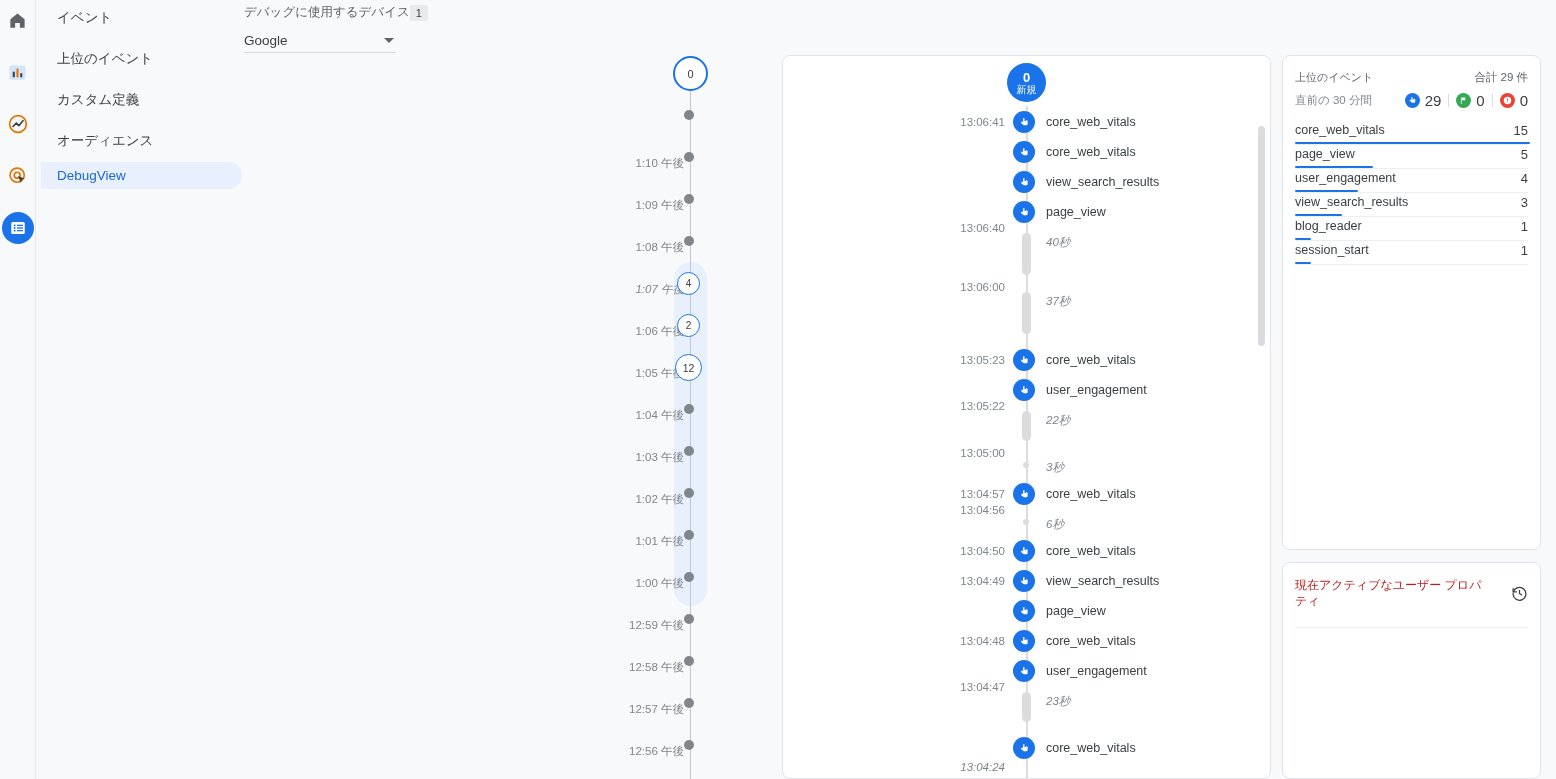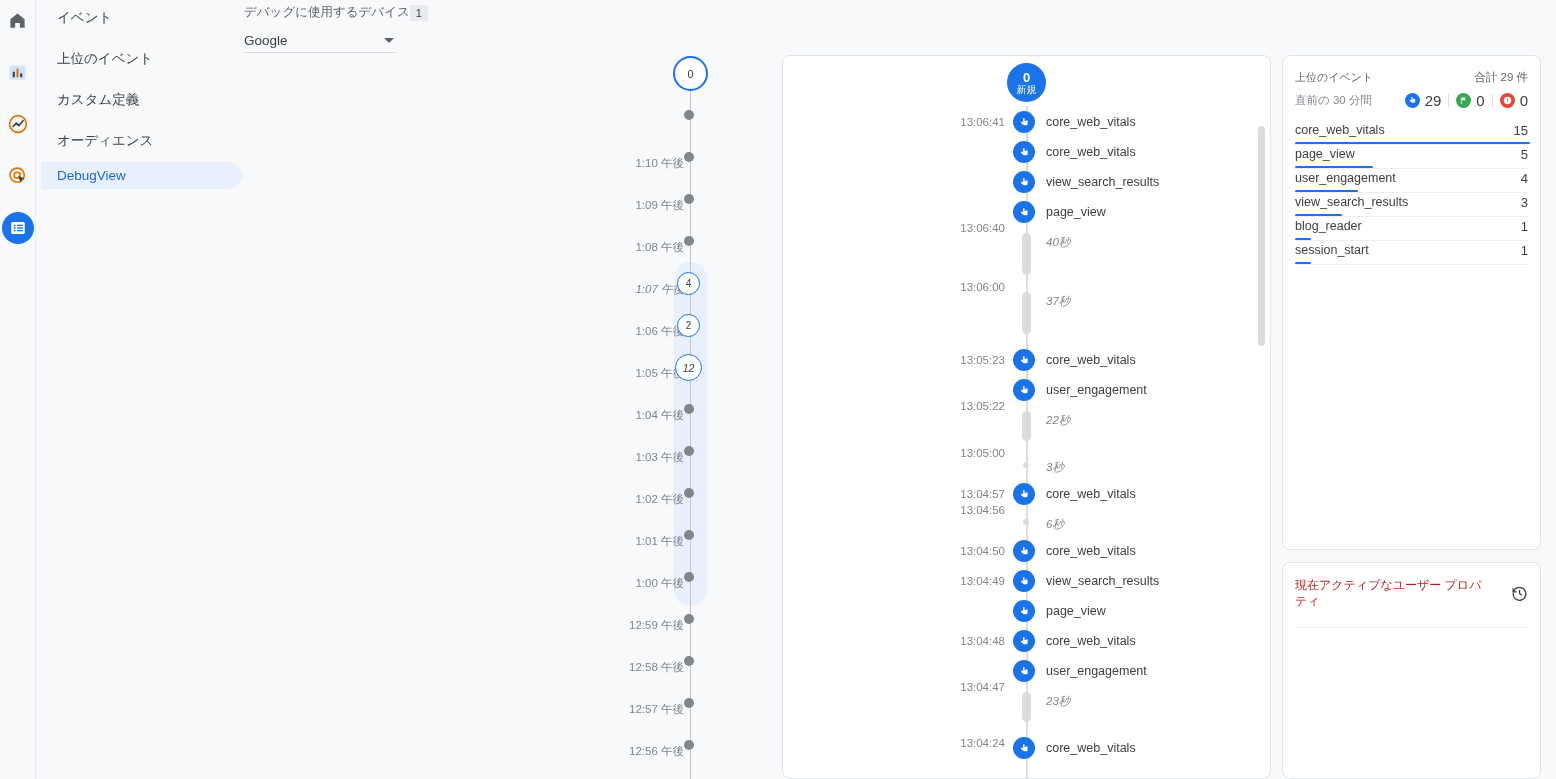--- a/index.html
+++ b/index.html
@@ -88,21 +88,21 @@
     position: absolute; left: 84px; top: 2px;
     width: 10px; height: 10px; border-radius: 50%; background: #80868b; z-index: 2;
   }
   .min-bubble {
     position: absolute; left: 77px; top: -4px;
     width: 23px; height: 23px; border-radius: 50%;
     background: #fff; border: 1.6px solid #1a73e8;
     display: flex; align-items: center; justify-content: center;
     font-size: 10px; color: #3c4043; z-index: 3; cursor: pointer;
   }
-  .min-bubble.big { left: 75px; top: -6px; width: 27px; height: 27px; font-size: 10.5px; font-style: italic; }
+  .min-bubble.big { left: 75px; top: -6px; width: 27px; height: 27px; font-size: 10.5px; }
 
   
   .card {
     position: absolute; background: #fff;
     border: 1px solid #e0e3e7; border-radius: 8px;
   }
   .stream-card { left: 782px; top: 55px; width: 489px; height: 724px; }
   .stream-inner { position: relative; width: 100%; height: 100%; overflow: hidden; }
   .stream-axis {
     position: absolute; left: 243px; top: 50px; width: 1.5px; height: 700px;
@@ -480,21 +480,21 @@
             <div class="ev-time">13:04:47</div>
           </div>
           <div class="ev-row" style="top: 681px;">
             <div class="ev-icon">
               <svg width="11" height="11" viewBox="0 0 24 24" fill="#fff">
                 <path d="M11 2.2c-1.1 0-2 .9-2 2v7.2l-1.3-1a2 2 0 0 0-2.6 3l4.8 4.2c.4.3.9.5 1.4.5h4.5a3 3 0 0 0 3-3V9.2a1.9 1.9 0 0 0-3.8 0 1.9 1.9 0 0 0-2.9 0V4.2c0-1.1-.9-2-2-2z"></path>
               </svg>
             </div>
             <div class="ev-name">core_web_vitals</div>
           </div>
-          <div class="ev-row" style="top: 676px;">
+          <div class="ev-row" style="top: 700px; font-style: italic;">
             <div class="ev-time">13:04:24</div>
           </div>
         </div>
       <div class="stream-scrollbar"></div>
     </div>
   </div>
 
   <div class="card top-events-card">
     <div class="te-head">
       <span class="te-title">上位のイベント</span>

